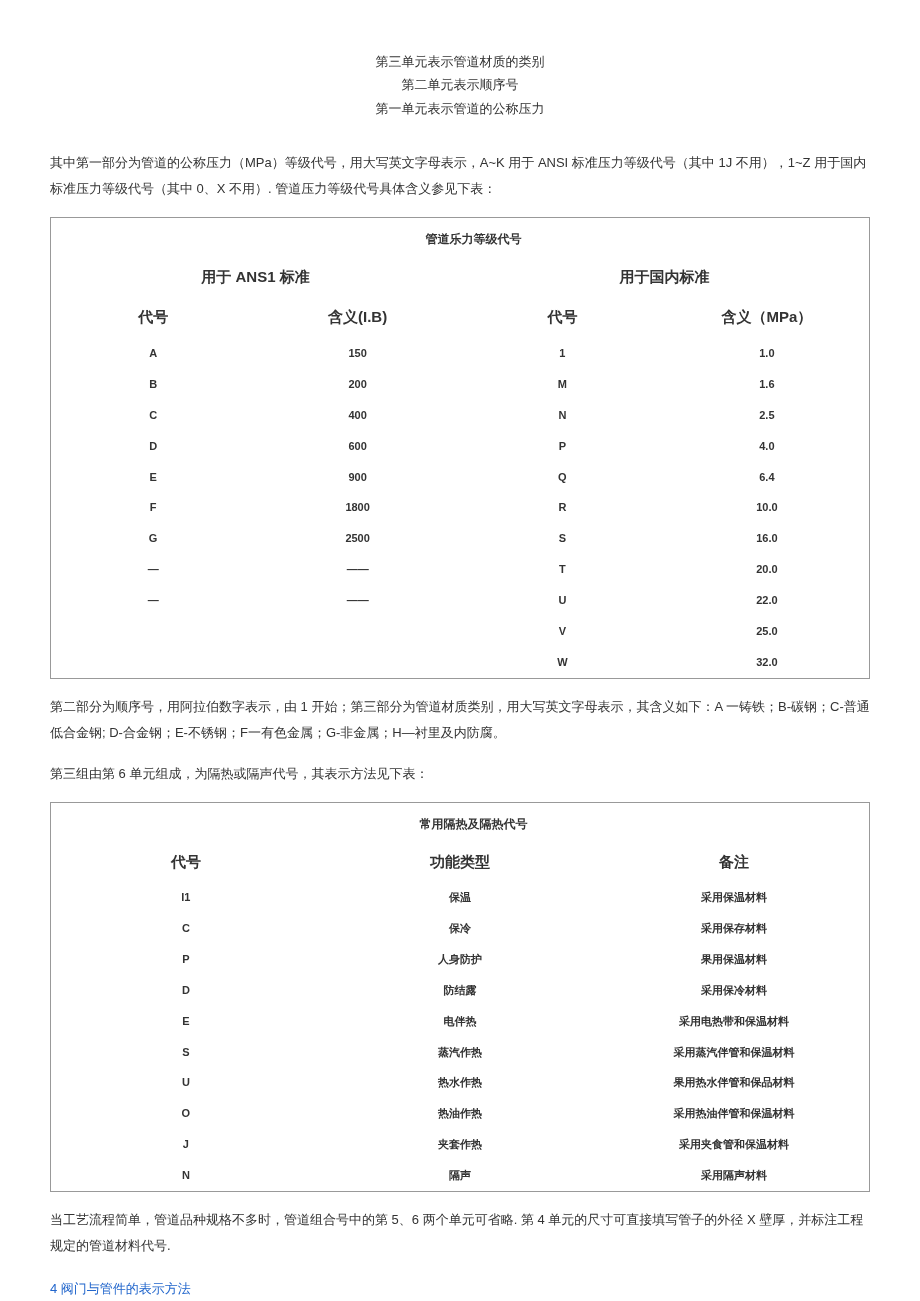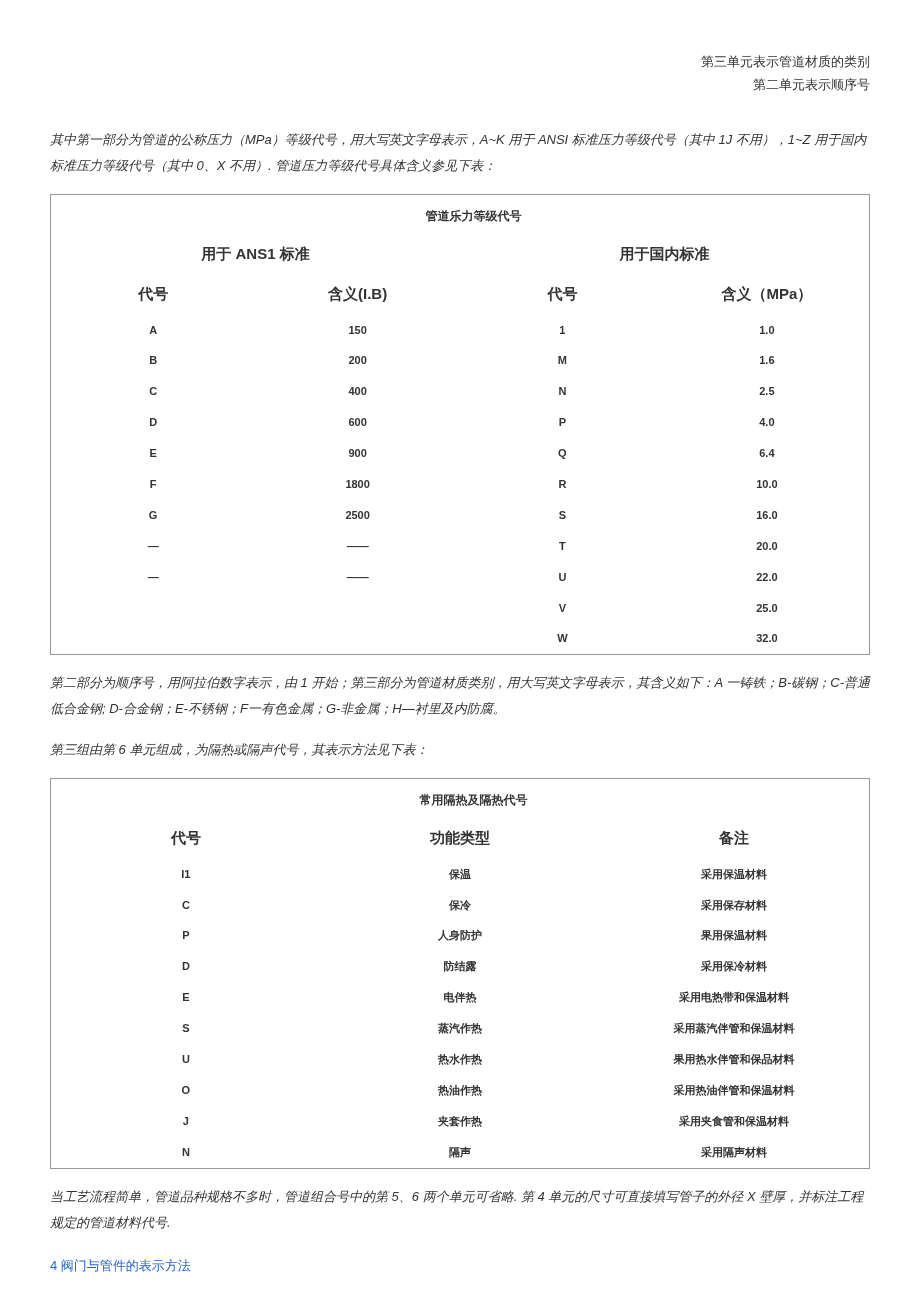--- a/index.html
+++ b/index.html
@@ -6,28 +6,27 @@
     font-family: "Microsoft YaHei", "SimSun", sans-serif;
     font-size: 13px;
     color: #333;
     background: #fff;
     margin: 0;
     padding: 50px;
     width: 820px;
     line-height: 1.9;
   }
   .unit-lines {
-    text-align: right;
+    text-align: center;
     margin-bottom: 30px;
     line-height: 1.8;
   }
   .para {
     line-height: 2;
     margin: 15px 0;
-    font-style: italic;
   }
   table {
     border-collapse: collapse;
     width: 100%;
     margin: 10px 0;
   }
   table.bordered {
     border: 1px solid #999;
   }
   table th, table td {
@@ -56,20 +55,21 @@
   .t2-col1 { width: 33%; }
   .t2-col2 { width: 34%; }
   .t2-col3 { width: 33%; }
 </style>
 </head>
 <body>
 
 <div class="unit-lines">
   <div>第三单元表示管道材质的类别</div>
   <div>第二单元表示顺序号</div>
+  <div>第一单元表示管道的公称压力</div>
 </div>
 
 <div class="para">其中第一部分为管道的公称压力（MPa）等级代号，用大写英文字母表示，A~K 用于 ANSI 标准压力等级代号（其中 1J 不用），1~Z 用于国内标准压力等级代号（其中 0、X 不用）. 管道压力等级代号具体含义参见下表：</div>
 
 <table class="bordered t1">
   <colgroup>
       <col>
       <col>
       <col>
       <col>

